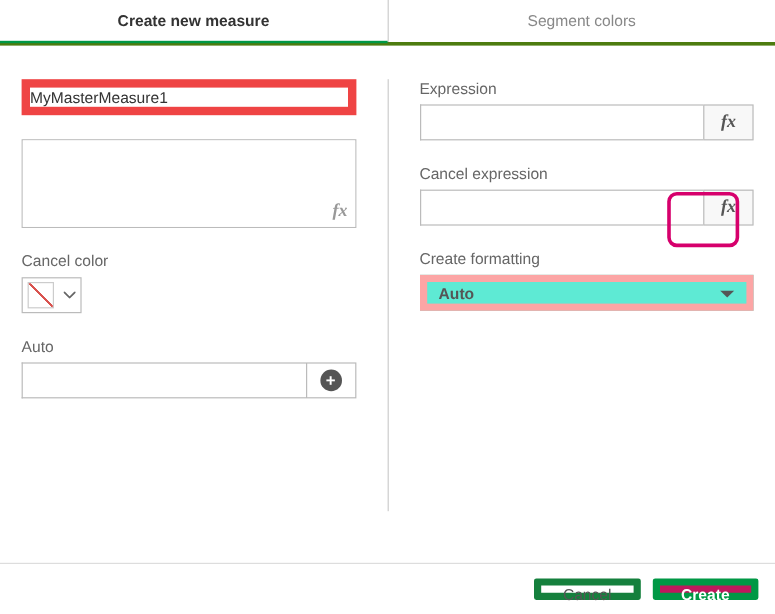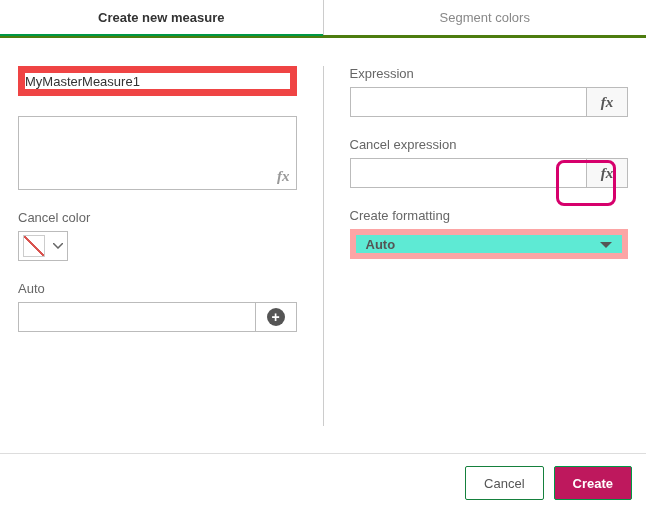--- a/index.html
+++ b/index.html
@@ -225,23 +225,23 @@
       bottom: 0;
       left: 0;
       right: 0;
       border-top: 1px solid #ddd;
       padding: 12px 14px;
       display: flex;
       justify-content: flex-end;
       gap: 10px;
     }
     .btn {
-      height: 34px;
+      height: 18px;
       padding: 0 18px;
-      border: 1px solid #15803d;
+      border: 6px solid #15803d;
       background: #fff;
       font-size: 13px;
       color: #555;
       cursor: pointer;
       border-radius: 2px;
     }
     .btn-primary {
       background: #be185d;
       border-color: #009845;
       color: #fff;

